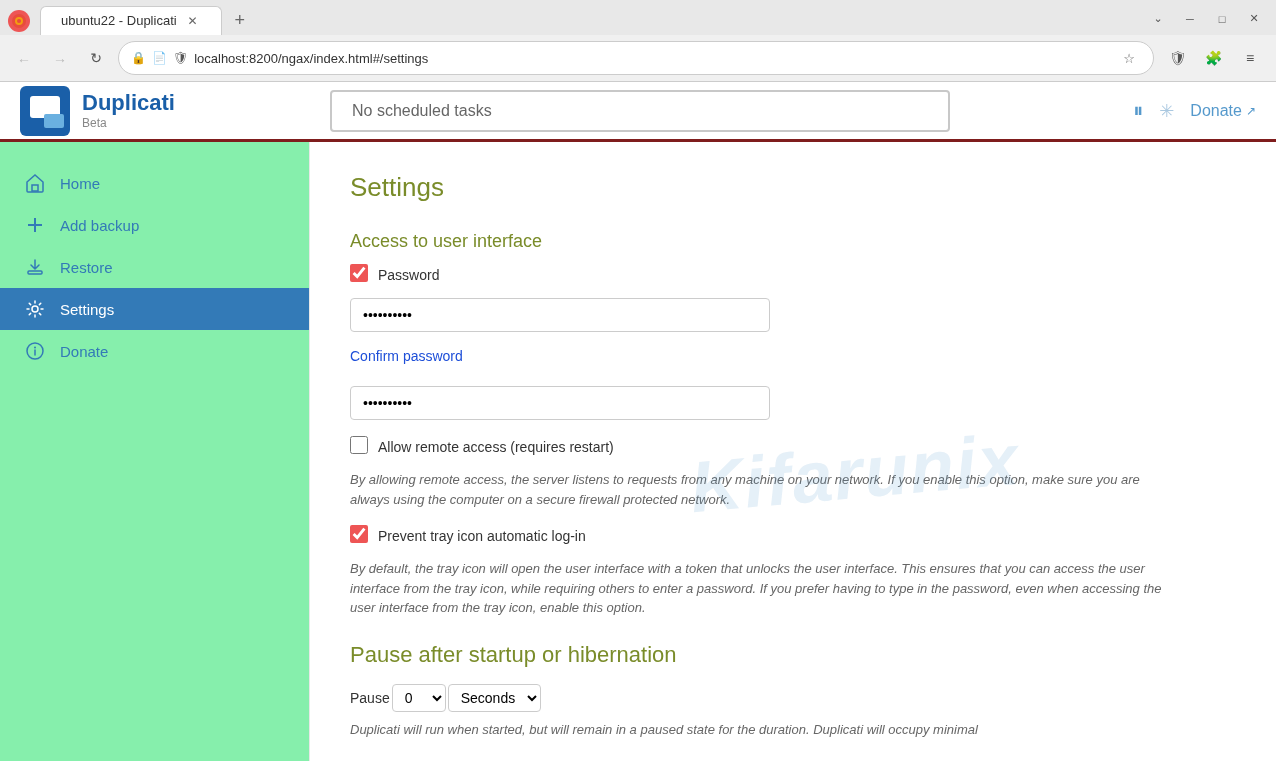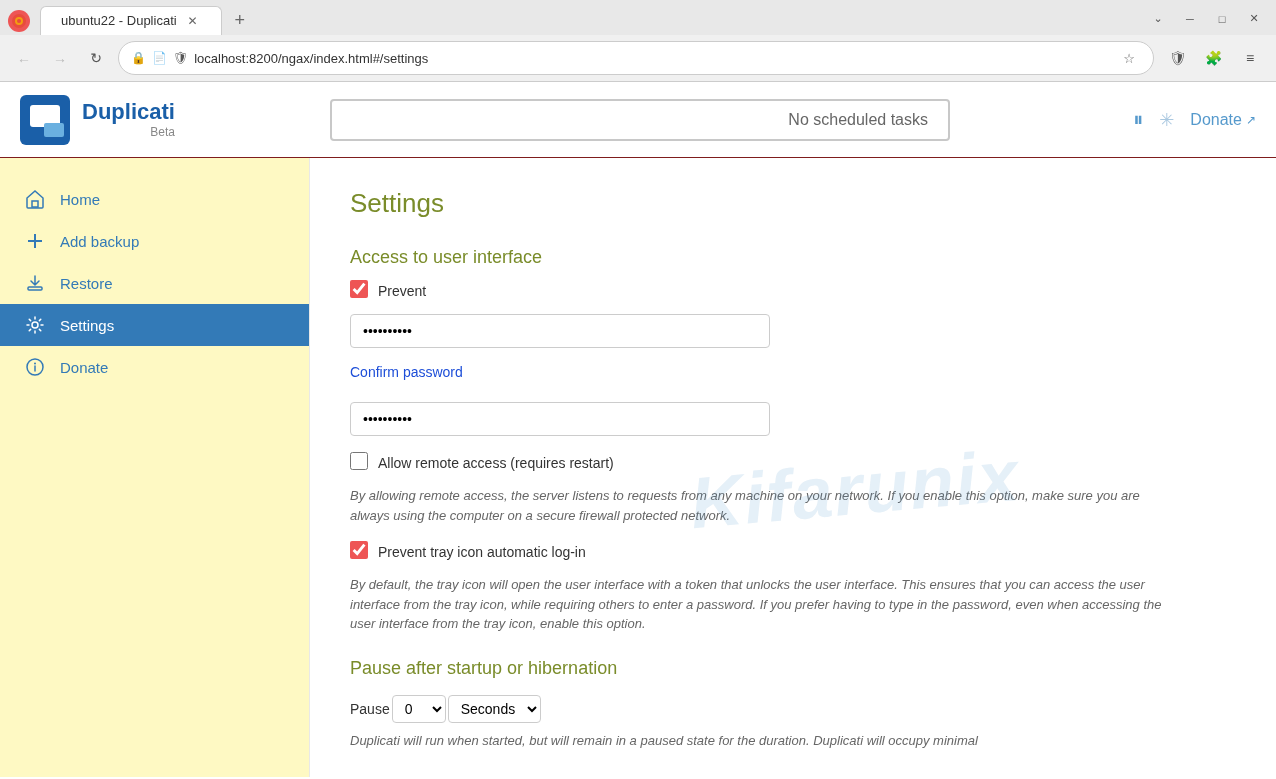--- a/index.html
+++ b/index.html
@@ -94,23 +94,22 @@
     .toolbar-btn {
       width: 32px; height: 32px;
       display: flex; align-items: center; justify-content: center;
       color: #555; cursor: pointer; border-radius: 50%; font-size: 14px;
     }
 
     
     .app-header {
       display: flex; align-items: stretch;
       background: #fff;
-      border-bottom: 1px solid #7f1d1d;
-      height: 76px;
-      text-align: right;
+      border-bottom: 3px solid #7f1d1d;
+      height: 60px;
     }
     .app-logo {
       display: flex; align-items: center;
       padding: 0 20px;
       gap: 12px;
       min-width: 310px;
     }
     .logo-icon {
       width: 50px; height: 50px;
       background: #1a5fa8;
@@ -176,21 +175,21 @@
     .main-layout {
       display: flex;
       height: calc(779px - 100px - 60px);
       overflow: hidden;
     }
 
     
     .sidebar {
       width: 310px;
       min-width: 310px;
-      background: #fef9c3;
+      background: #86efac;
       border-right: 1px solid #e8e8e8;
       padding: 20px 0;
     }
     .sidebar-item {
       display: flex; align-items: center;
       padding: 10px 24px;
       gap: 14px;
       cursor: pointer;
       color: #337ab7;
       font-size: 15px;
@@ -240,21 +239,21 @@
       margin-top: 6px; line-height: 1.5;
       max-width: 820px;
     }
     .checkbox-row {
       display: flex; align-items: flex-start; gap: 10px; margin-bottom: 12px;
     }
     .checkbox-label {
       font-size: 14px; color: #333; font-weight: 500; display: flex; align-items: center; min-height: 22px;
     }
     .pause-section-title {
-      font-size: 18px; color: #7a8c2a; margin-bottom: 16px; font-weight: normal;
+      font-size: 22px; color: #7a8c2a; margin-bottom: 16px; font-weight: normal;
     }
     .pause-row {
       display: flex; align-items: center; gap: 2px; margin-bottom: 8px;
     }
     .pause-label { font-size: 14px; color: #333; font-weight: 500; }
     .pause-select {
       padding: 4px 8px;
       border: 1px solid #ccc;
       border-radius: 4px;
       font-size: 14px;
@@ -403,21 +402,21 @@
 
     <div class="watermark">Kifarunix</div>
 
     <h1 class="page-title">Settings</h1>
 
     <h2 class="section-title">Access to user interface</h2>
 
     <div class="form-group">
       <div class="checkbox-row">
         <input type="checkbox" class="checkbox-input" checked="" style="">
-        <label class="checkbox-label">Prevent</label>
+        <label class="checkbox-label">Password</label>
       </div>
       <input type="password" class="password-input" value="••••••••••" style="">
     </div>
 
     <div class="form-group">
       <div class="form-label">
         <span>Confirm password</span>
       </div>
       <input type="password" class="password-input" value="••••••••••" style="">
     </div>

